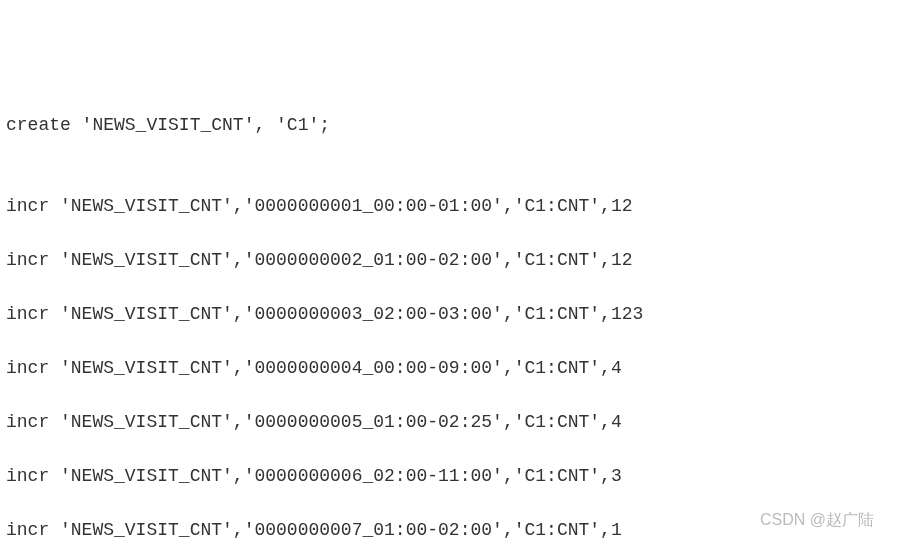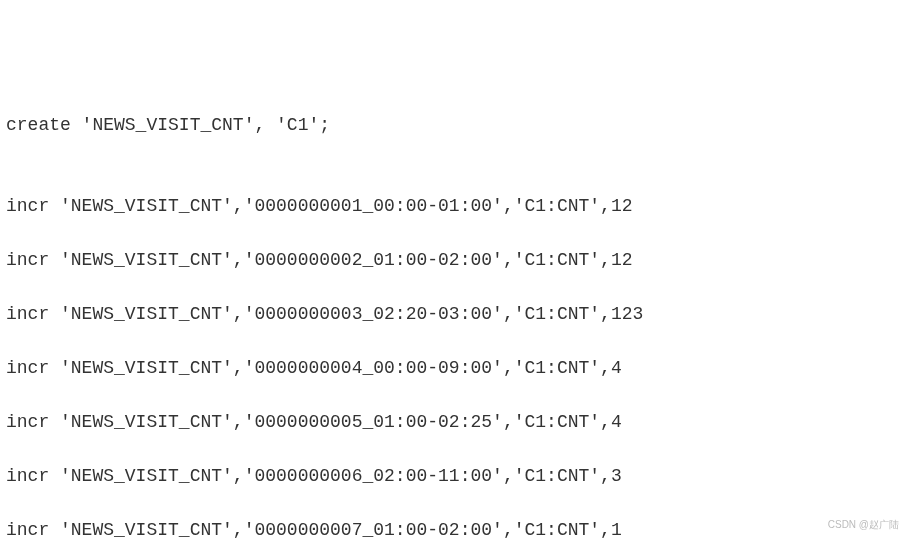--- a/index.html
+++ b/index.html
@@ -16,37 +16,37 @@
       box-sizing: border-box;
       overflow: hidden;
       position: relative;
     }
     .line {
       display: block;
     }
     .watermark {
       position: absolute;
       bottom: 8px;
-      right: 0;
+      right: 25px;
       font-family: Arial, sans-serif;
-      font-size: 10px;
+      font-size: 16px;
       color: rgba(120,120,120,0.5);
       white-space: nowrap;
     }
   </style>
 </head>
 <body>
 
 
 
 <span class="line">create 'NEWS_VISIT_CNT', 'C1';</span>
 <span class="line"></span>
 <span class="line">incr 'NEWS_VISIT_CNT','0000000001_00:00-01:00','C1:CNT',12</span>
 <span class="line">incr 'NEWS_VISIT_CNT','0000000002_01:00-02:00','C1:CNT',12</span>
-<span class="line">incr 'NEWS_VISIT_CNT','0000000003_02:20-03:00','C1:CNT',123</span>
+<span class="line">incr 'NEWS_VISIT_CNT','0000000003_02:00-03:00','C1:CNT',123</span>
 <span class="line">incr 'NEWS_VISIT_CNT','0000000004_00:00-09:00','C1:CNT',4</span>
 <span class="line">incr 'NEWS_VISIT_CNT','0000000005_01:00-02:25','C1:CNT',4</span>
 <span class="line">incr 'NEWS_VISIT_CNT','0000000006_02:00-11:00','C1:CNT',3</span>
 <span class="line">incr 'NEWS_VISIT_CNT','0000000007_01:00-02:00','C1:CNT',1</span>
 
 
 
 
 
 

